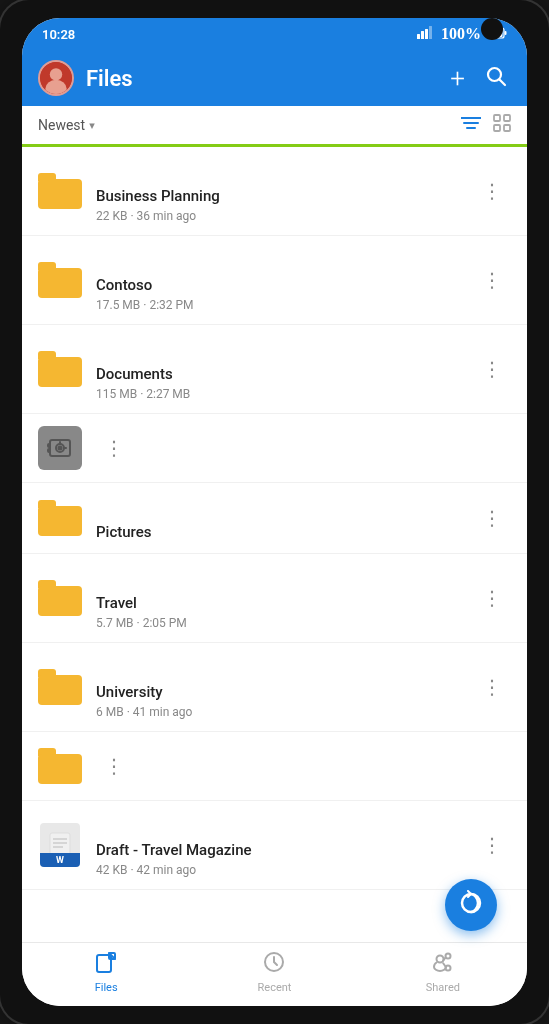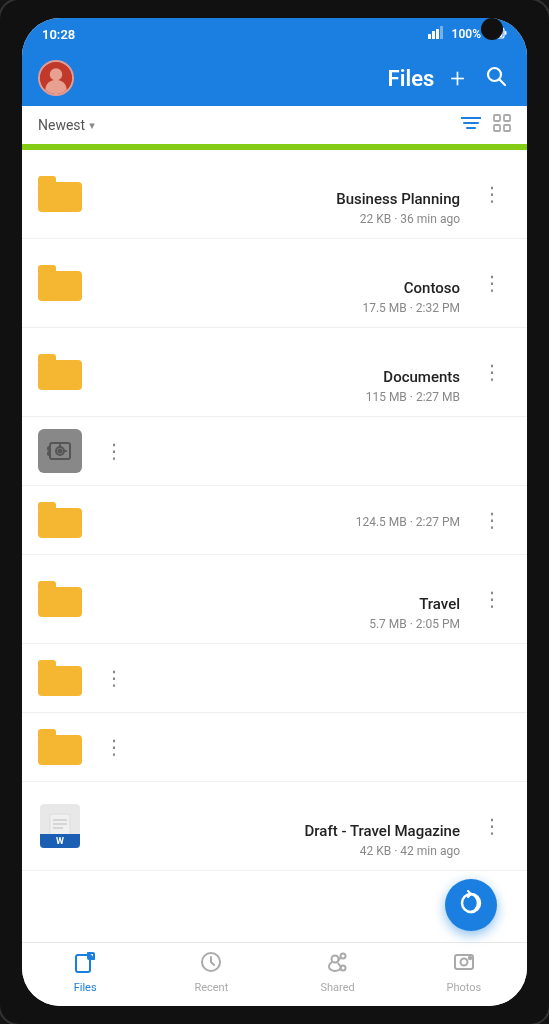--- a/index.html
+++ b/index.html
@@ -8,25 +8,24 @@
       display: flex;
       justify-content: center;
       align-items: center;
       min-height: 100vh;
       font-family: -apple-system, BlinkMacSystemFont, 'Segoe UI', Roboto, sans-serif;
     }
     .phone-frame {
       width: 549px;
       height: 1024px;
       background: #111;
-      border-radius: 19px;
+      border-radius: 29px;
       padding: 18px 22px;
       position: relative;
       box-shadow: 0 0 0 2px #333, 0 0 40px rgba(0,0,0,0.8);
-      text-align: right;
     }
     .phone-screen {
       width: 100%;
       height: 100%;
       background: #fff;
       border-radius: 38px;
       overflow: hidden;
       display: flex;
       flex-direction: column;
       position: relative;
@@ -98,21 +97,21 @@
       padding: 4px;
       cursor: pointer;
     }
     
     .toolbar {
       background: #fff;
       display: flex;
       align-items: center;
       justify-content: space-between;
       padding: 8px 16px;
-      border-bottom: 6px solid #84cc16;
+      border-bottom: 3px solid #84cc16;
       flex-shrink: 0;
     }
     .sort-btn {
       display: flex;
       align-items: center;
       gap: 4px;
       color: #555;
       font-size: 14px;
       cursor: pointer;
     }
@@ -287,21 +286,21 @@
       <span>10:28</span>
       <div class="status-right">
         <span>
           <svg width="18" height="13" viewBox="0 0 18 13" fill="white">
             <rect x="0" y="8" width="3" height="5" rx="0.5"></rect>
             <rect x="4" y="5" width="3" height="8" rx="0.5"></rect>
             <rect x="8" y="3" width="3" height="10" rx="0.5"></rect>
             <rect x="12" y="0" width="3" height="13" rx="0.5" opacity="0.4"></rect>
           </svg>
         </span>
-        <span style="font-size:12px;">100%</span>
+        <span style="font-size:16px;font-family:Liberation Serif, serif;">100%</span>
         <span>
           <svg width="20" height="12" viewBox="0 0 20 12" fill="white">
             <rect x="0" y="1" width="17" height="10" rx="2" stroke="white" stroke-width="1.2" fill="none"></rect>
             <rect x="1" y="2" width="14.5" height="8" rx="1" fill="white"></rect>
             <rect x="17.5" y="4" width="2" height="4" rx="1" fill="white"></rect>
           </svg>
         </span>
       </div>
     </div>
 
@@ -404,21 +403,21 @@
     <span class="more-btn">⋮</span>
   </div>
         <div class="file-item">
     <div class="file-icon">
       <div class="folder-icon">
         <div class="folder-tab"></div>
         <div class="folder-body"></div>
       </div>
     </div>
     <div class="file-info">
-      <div class="file-meta">124.5 MB · 2:27 PM</div>
+      <div class="file-name">Pictures</div>
     </div>
     <span class="more-btn">⋮</span>
   </div>
         <div class="file-item">
     <div class="file-icon">
       <div class="folder-icon">
         <div class="folder-tab"></div>
         <div class="folder-body"></div>
       </div>
     </div>
@@ -427,20 +426,24 @@
       <div class="file-meta">5.7 MB · 2:05 PM</div>
     </div>
     <span class="more-btn">⋮</span>
   </div>
         <div class="file-item">
     <div class="file-icon">
       <div class="folder-icon">
         <div class="folder-tab"></div>
         <div class="folder-body"></div>
       </div>
+    </div>
+    <div class="file-info">
+      <div class="file-name">University</div>
+      <div class="file-meta">6 MB · 41 min ago</div>
     </div>
     <span class="more-btn">⋮</span>
   </div>
         <div class="file-item">
     <div class="file-icon">
       <div class="folder-icon">
         <div class="folder-tab"></div>
         <div class="folder-body"></div>
       </div>
     </div>
@@ -502,26 +505,16 @@
             <circle cx="8" cy="8" r="3.5"></circle>
             <circle cx="16" cy="5" r="2.5"></circle>
             <circle cx="16" cy="17" r="2.5"></circle>
             <path d="M11.2 9.8 L13.5 6.5"></path>
             <path d="M11.2 12.2 L13.5 15.5"></path>
             <path d="M4.5 11.5 C4.5 11.5 2 13 2 16 C2 18 5 20 8 20 C11 20 14 18 14 16"></path>
           </svg>
         </span>
         <span class="nav-label">Shared</span>
       </div>
-      <div class="nav-item">
-        <span class="nav-icon">
-          <svg width="22" height="22" viewBox="0 0 22 22" fill="none" stroke="#aaa" stroke-width="2" stroke-linecap="round">
-            <rect x="2" y="4" width="18" height="14" rx="2"></rect>
-            <circle cx="11" cy="11" r="3.5"></circle>
-            <circle cx="17" cy="7" r="1.2" fill="#aaa"></circle>
-          </svg>
-        </span>
-        <span class="nav-label">Photos</span>
-      </div>
     </div>
 
   </div>
 </div>
 
 </body></html>

